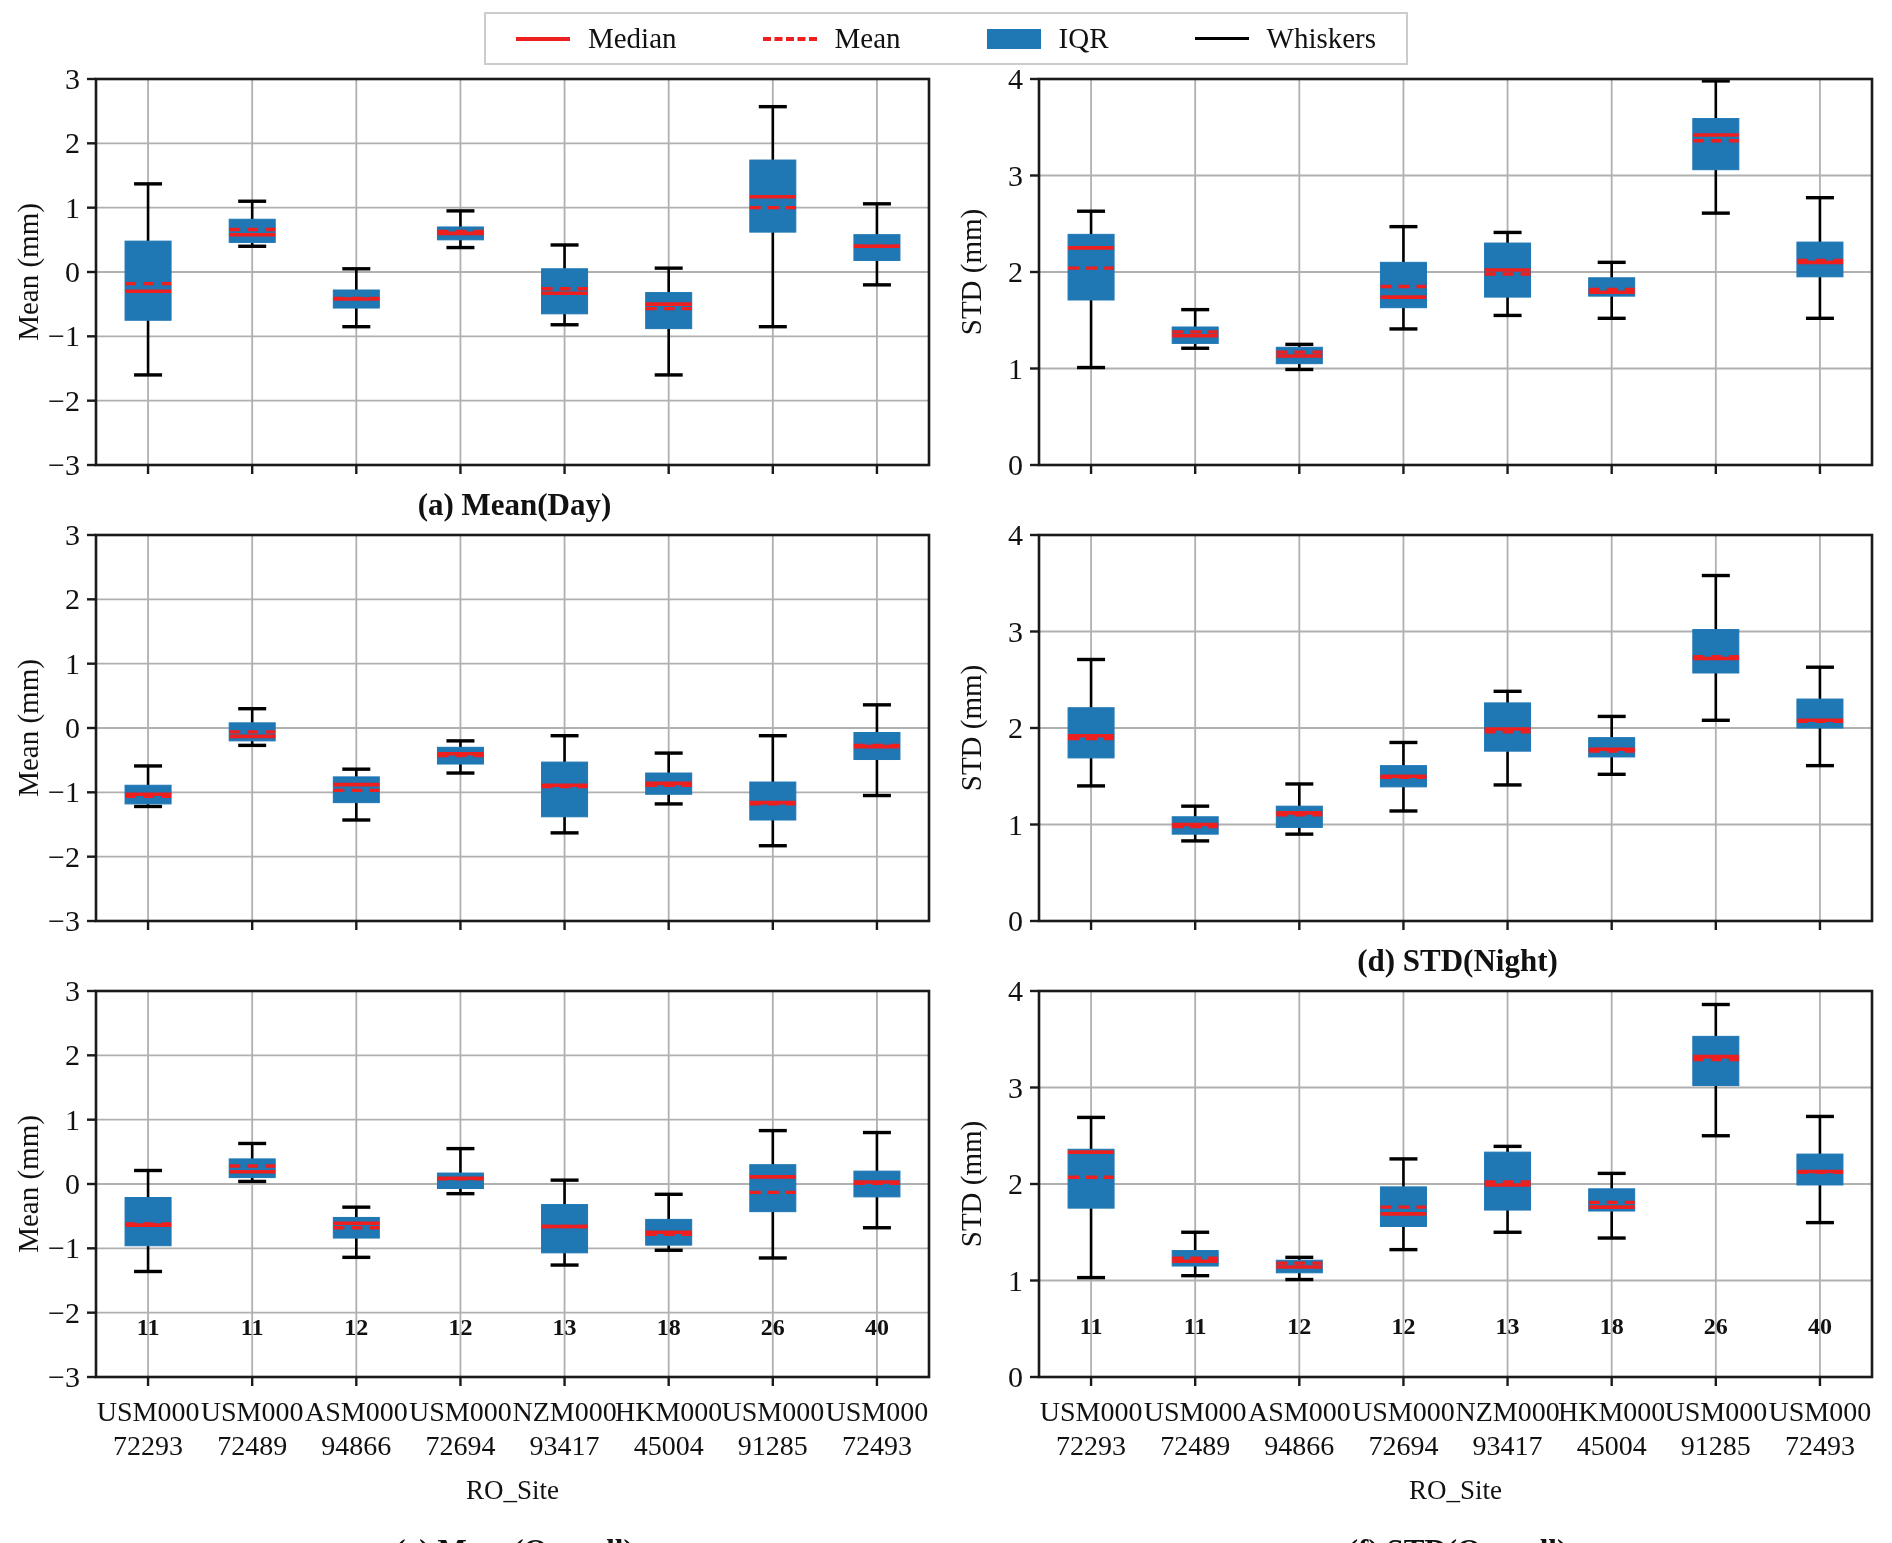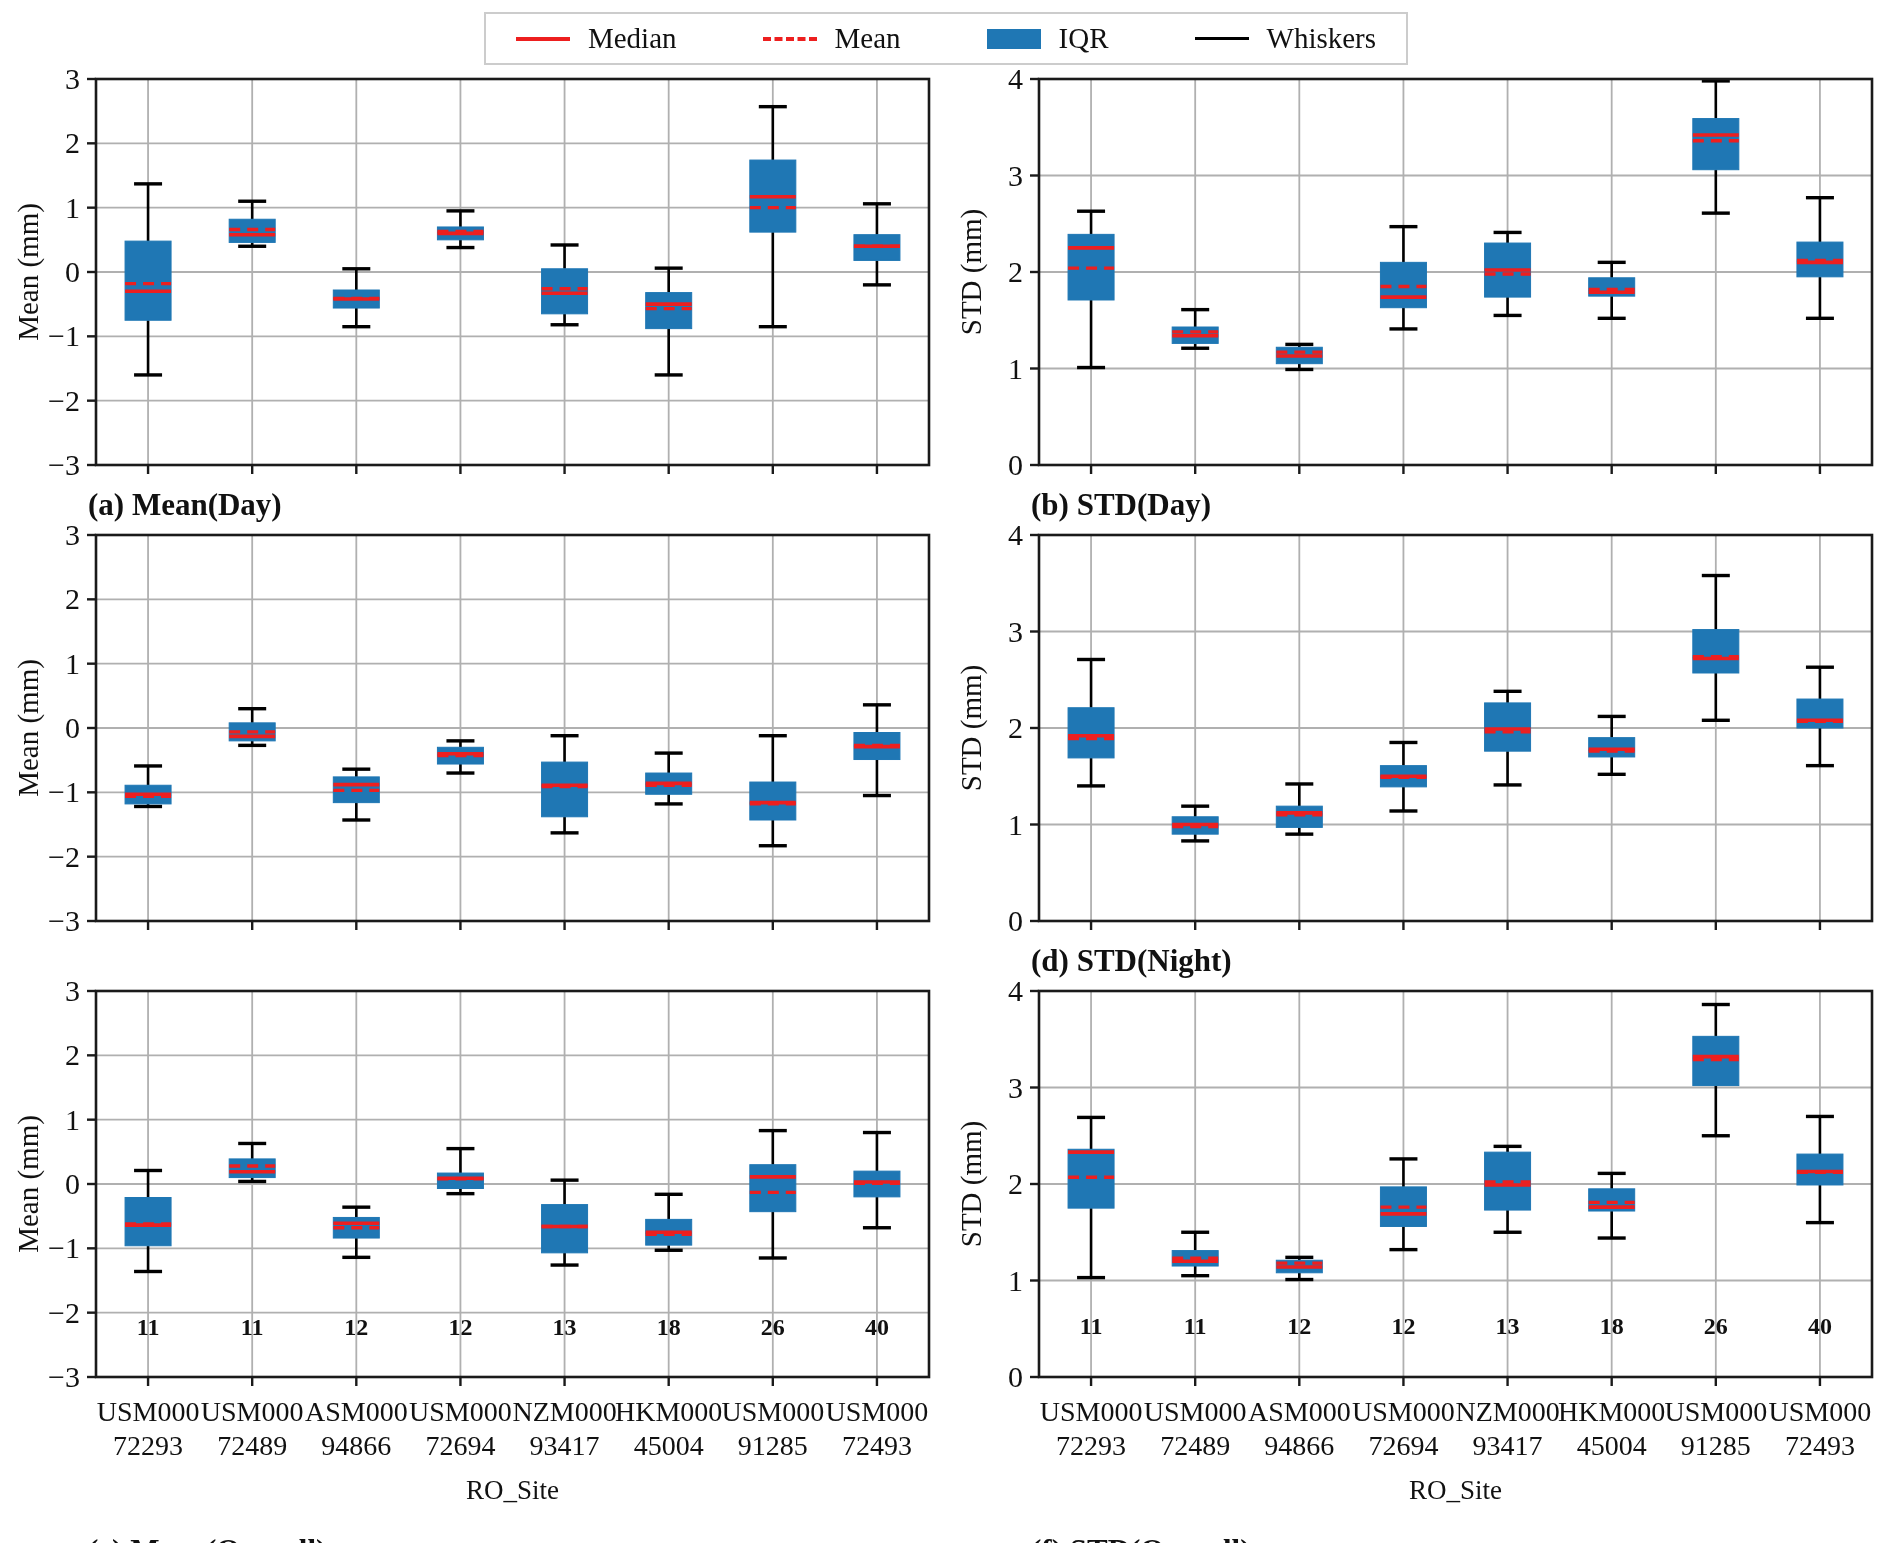--- a/index.html
+++ b/index.html
@@ -8,21 +8,21 @@
   .legend{display:flex;align-items:flex-start;width:fit-content;margin:12px auto 4px auto;
           border:2px solid #cccccc;background:#fff;padding:8px 30px;gap:86px;}
   .legend-item{display:flex;align-items:center;gap:18px;font-size:29px;}
   .sw{display:inline-block;width:54px;height:0;}
   .sw-median{border-top:4px solid #ed1f1f;}
   .sw-mean{border-top:4px dashed #ed1f1f;}
   .sw-iqr{height:20px;background:#1f77b4;}
   .sw-whisk{border-top:3px solid #000;}
   .grid{display:grid;grid-template-columns:933px 933px;column-gap:10px;padding:0 8px;}
   figure{margin:0;padding:0;}
-  figcaption{text-align:left;font-size:31px;font-weight:bold;padding-left:80px;
+  figcaption{text-align:center;font-size:31px;font-weight:bold;padding-left:80px;
              line-height:40px;white-space:nowrap;}
   svg text{font-family:"Liberation Serif",serif;fill:#111;}
 </style>
 </head>
 <body>
 
 <div class="page">
 
   <div class="legend">
     <div class="legend-item">
@@ -225,21 +225,20 @@
           <line x1="140.0625" x2="140.0625" y1="396" y2="405" stroke="#1a1a1a" stroke-width="2.4"></line>
           <line x1="244.1875" x2="244.1875" y1="396" y2="405" stroke="#1a1a1a" stroke-width="2.4"></line>
           <line x1="348.3125" x2="348.3125" y1="396" y2="405" stroke="#1a1a1a" stroke-width="2.4"></line>
           <line x1="452.4375" x2="452.4375" y1="396" y2="405" stroke="#1a1a1a" stroke-width="2.4"></line>
           <line x1="556.5625" x2="556.5625" y1="396" y2="405" stroke="#1a1a1a" stroke-width="2.4"></line>
           <line x1="660.6875" x2="660.6875" y1="396" y2="405" stroke="#1a1a1a" stroke-width="2.4"></line>
           <line x1="764.8125" x2="764.8125" y1="396" y2="405" stroke="#1a1a1a" stroke-width="2.4"></line>
           <line x1="868.9375" x2="868.9375" y1="396" y2="405" stroke="#1a1a1a" stroke-width="2.4"></line>
           <text x="30" y="203" text-anchor="middle" font-size="29" transform="rotate(-90 30 203)">STD (mm)</text>
         </svg>
-      <figcaption>(b) STD(Day)</figcaption>
     </figure>
     <figure>
       <svg class="boxplot" width="933" height="412" viewBox="0 0 933 412">
           <line x1="88" x2="921" y1="74.33333333333333" y2="74.33333333333333" stroke="#b0b0b0" stroke-width="1.8"></line>
           <line x1="88" x2="921" y1="138.66666666666666" y2="138.66666666666666" stroke="#b0b0b0" stroke-width="1.8"></line>
           <line x1="88" x2="921" y1="203" y2="203" stroke="#b0b0b0" stroke-width="1.8"></line>
           <line x1="88" x2="921" y1="267.3333333333333" y2="267.3333333333333" stroke="#b0b0b0" stroke-width="1.8"></line>
           <line x1="88" x2="921" y1="331.6666666666667" y2="331.6666666666667" stroke="#b0b0b0" stroke-width="1.8"></line>
           <line x1="140.0625" x2="140.0625" y1="10" y2="396" stroke="#b0b0b0" stroke-width="1.8"></line>
           <line x1="244.1875" x2="244.1875" y1="10" y2="396" stroke="#b0b0b0" stroke-width="1.8"></line>

